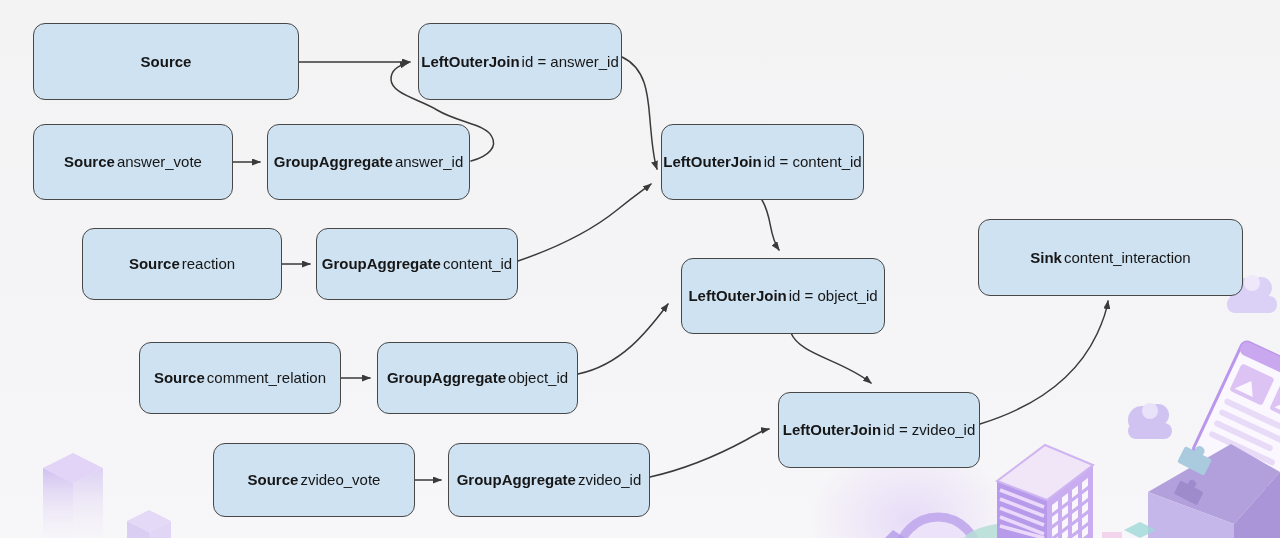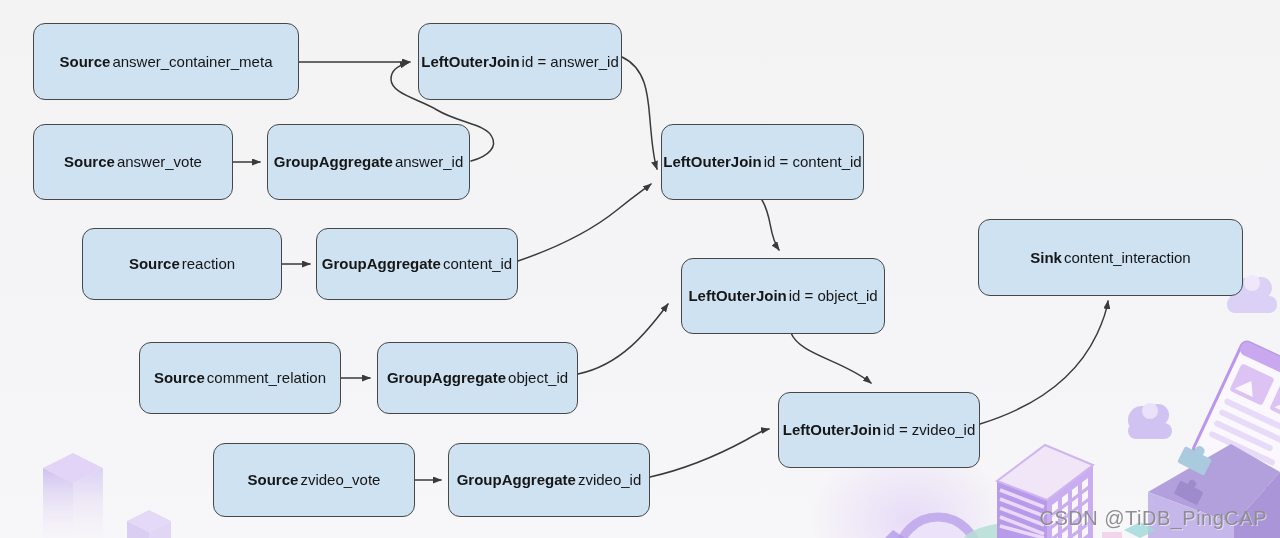--- a/index.html
+++ b/index.html
@@ -158,21 +158,20 @@
     <path class="edge" d="M 578,374 C 621,365 647,332 668,304" marker-end="url(#arrow)"></path>
     <path class="edge" d="M 791,333 C 800,355 843,360 871,383" marker-end="url(#arrow)"></path>
     <path class="edge" d="M 415,480 L 441,480" marker-end="url(#arrow)"></path>
     <path class="edge" d="M 650,477 C 690,468 722,453 746,440 C 758,433 764,430 769,429" marker-end="url(#arrow)"></path>
     <path class="edge" d="M 980,424 C 1022,411 1072,387 1097,334 C 1104,319 1107,308 1108,301" marker-end="url(#arrow)"></path>
   </svg>
 
   <div id="nodes-layer">
     <div class="node" style="left:33px;top:23px;width:266px;height:77px;">
       <div class="node-title">Source</div>
-      <div class="node-subtitle">answer_container_meta</div>
     </div>
     <div class="node" style="left:418px;top:23px;width:204px;height:77px;">
       <div class="node-title">LeftOuterJoin</div>
       <div class="node-subtitle">id = answer_id</div>
     </div>
     <div class="node" style="left:33px;top:124px;width:200px;height:76px;">
       <div class="node-title">Source</div>
       <div class="node-subtitle">answer_vote</div>
     </div>
     <div class="node" style="left:267px;top:124px;width:203px;height:76px;">
@@ -214,14 +213,13 @@
     <div class="node" style="left:778px;top:392px;width:202px;height:76px;">
       <div class="node-title">LeftOuterJoin</div>
       <div class="node-subtitle">id = zvideo_id</div>
     </div>
     <div class="node" style="left:978px;top:219px;width:265px;height:77px;">
       <div class="node-title">Sink</div>
       <div class="node-subtitle">content_interaction</div>
     </div>
   </div>
 
-  <div id="watermark">CSDN @TiDB_PingCAP</div>
 </div>
 
 </body></html>

